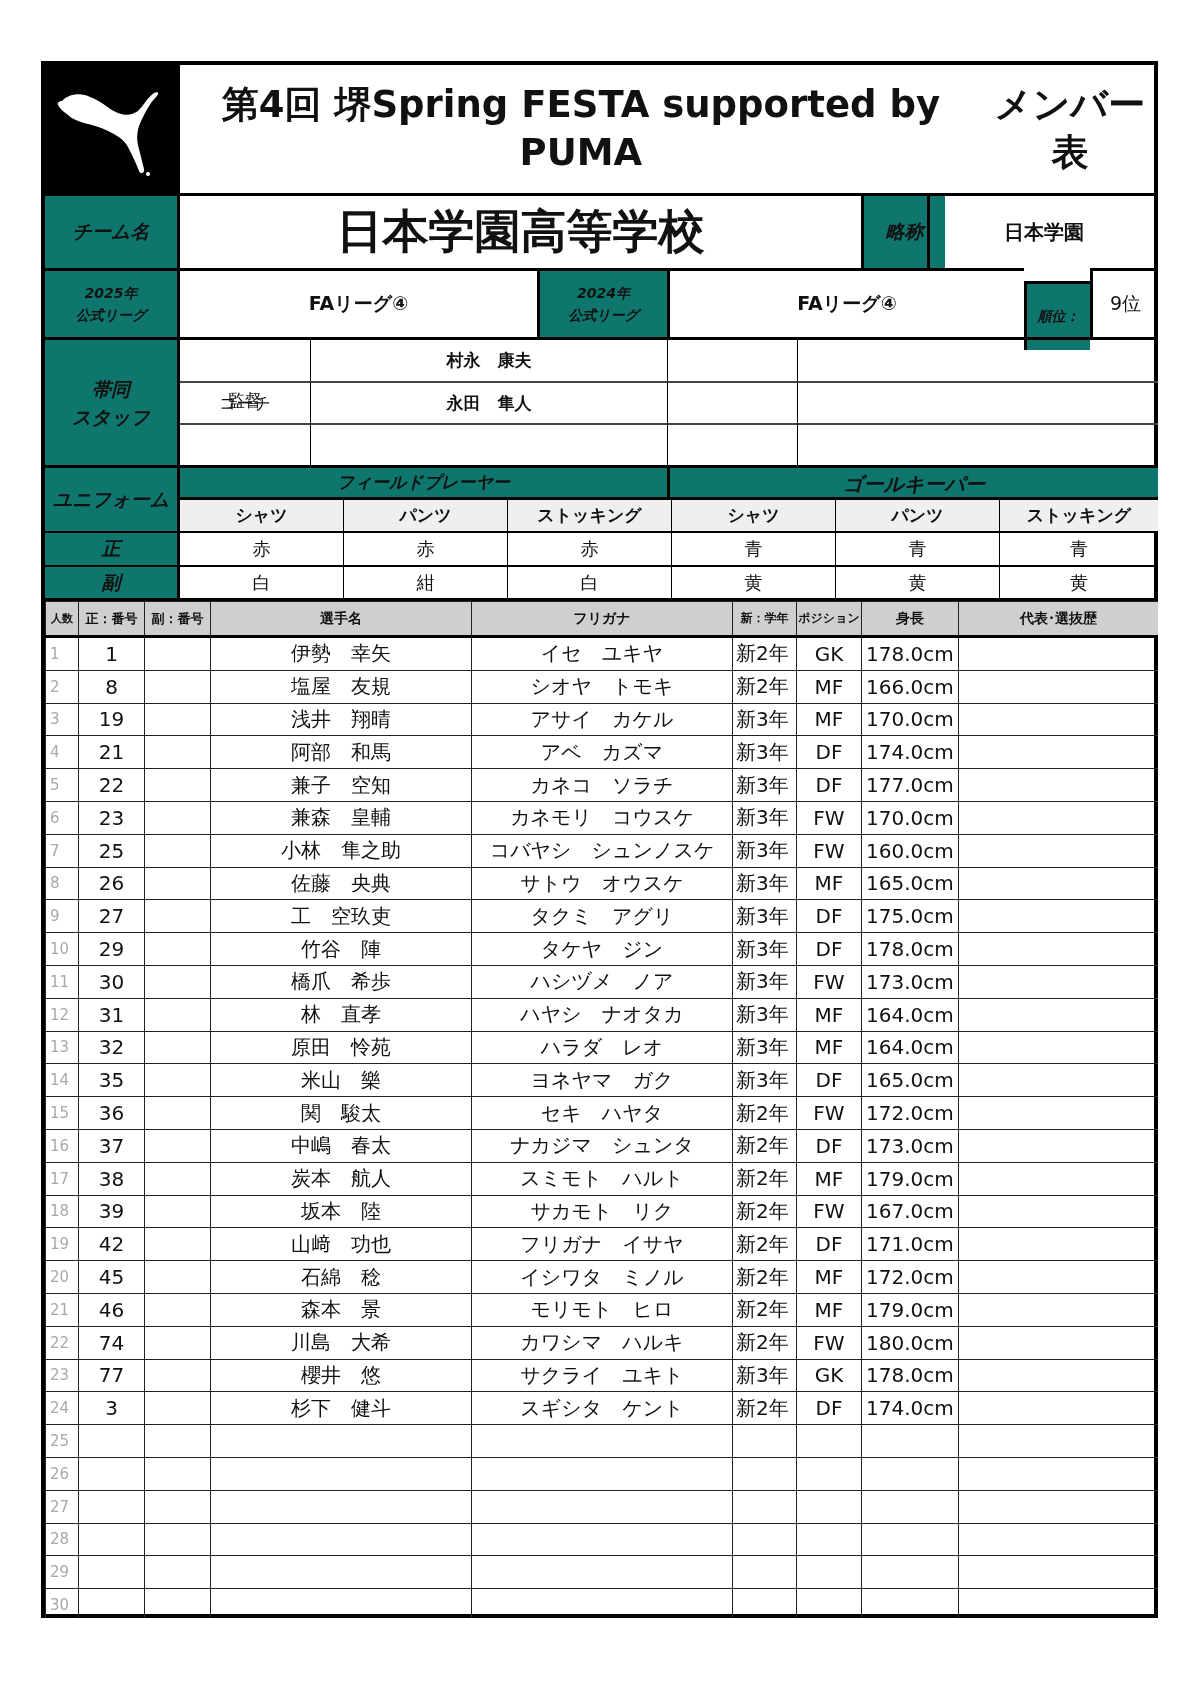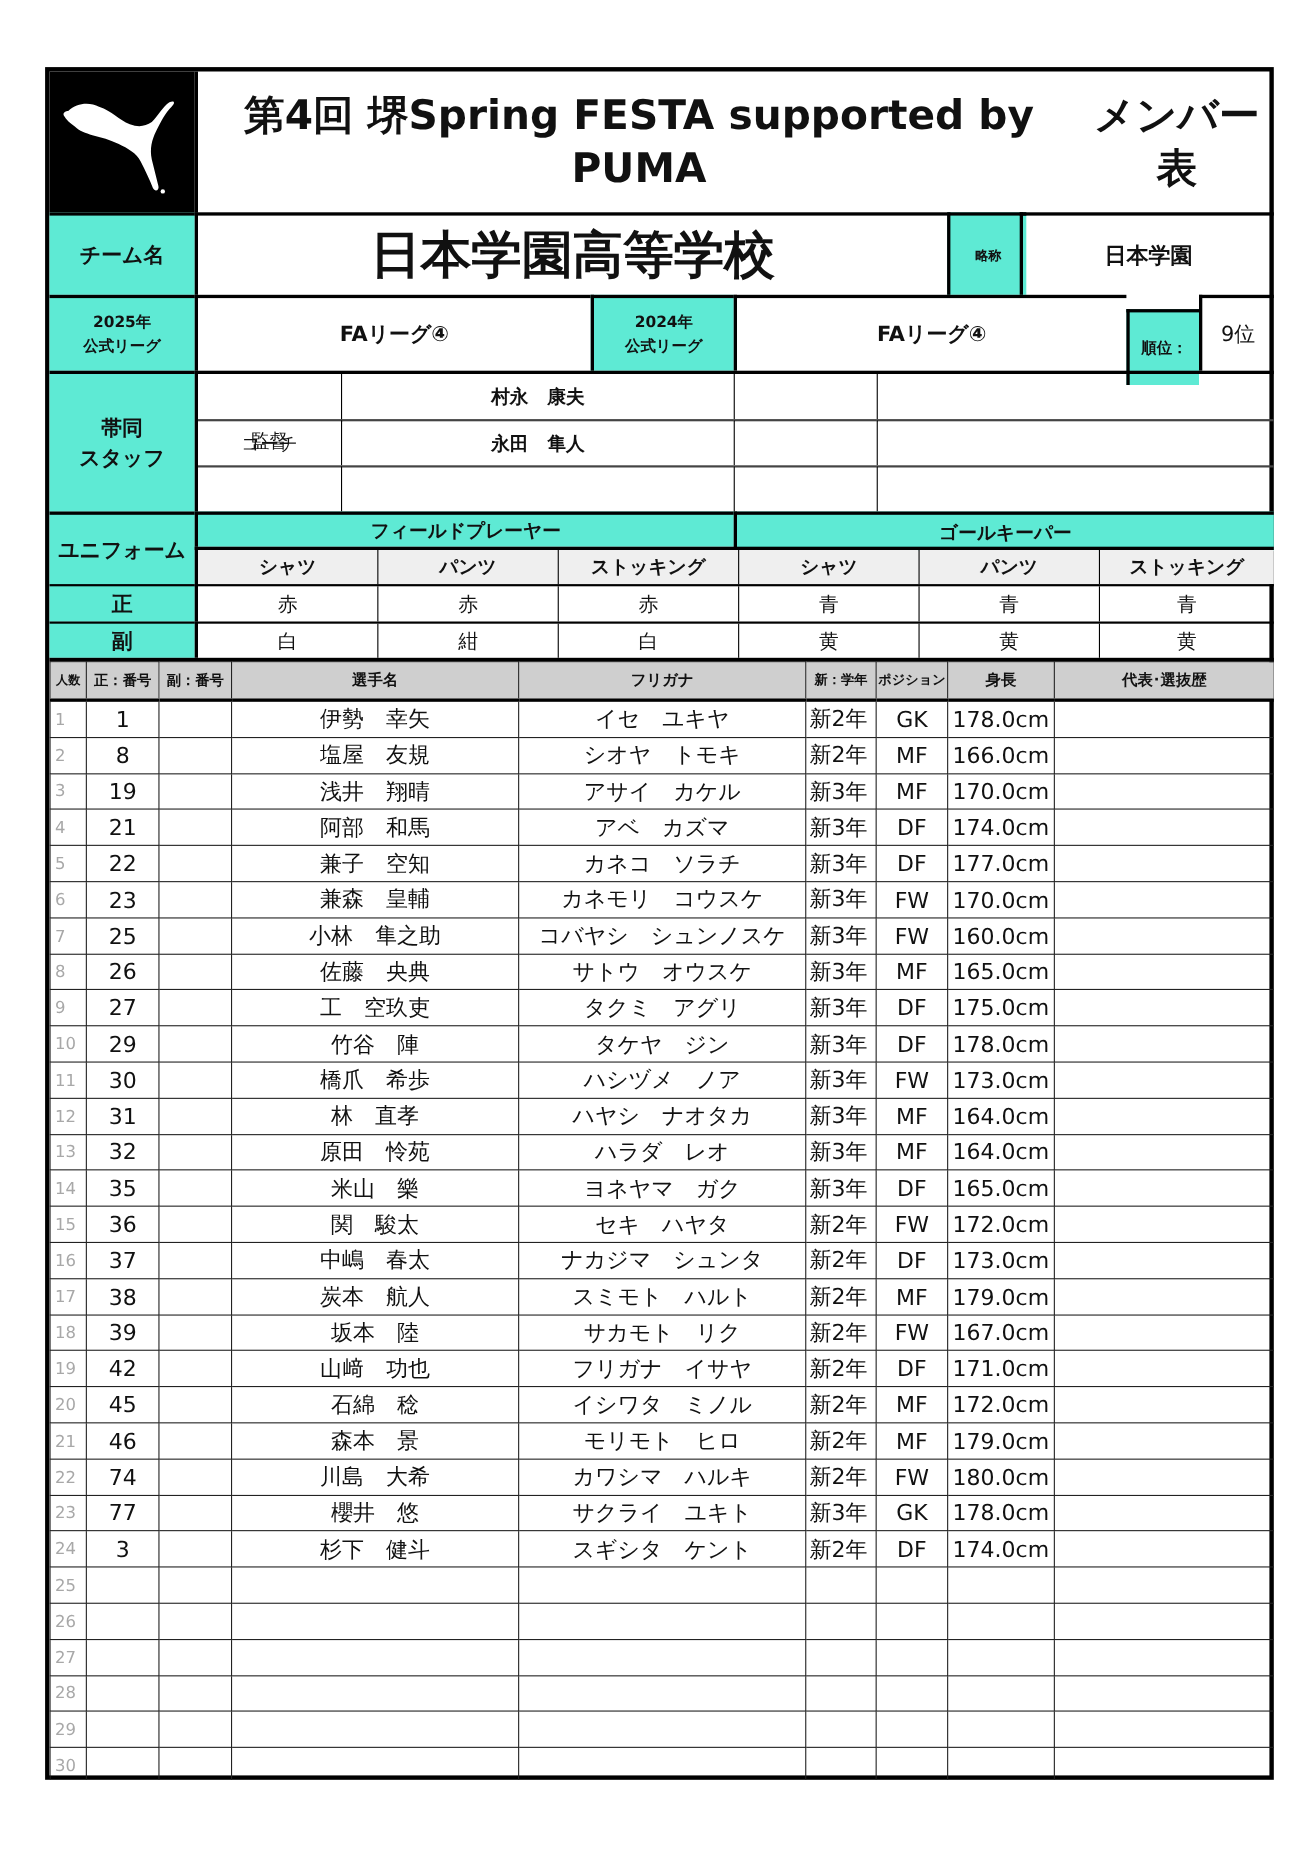--- a/index.html
+++ b/index.html
@@ -1,19 +1,19 @@
 <!DOCTYPE html>
 <html><head>
 <meta charset="utf-8">
 <style>
   html,body{margin:0;padding:0;background:#fff;}
   body{width:1190px;height:1683px;position:relative;font-family:"DejaVu Sans","Liberation Sans",sans-serif;color:#111;}
   .sheet{position:absolute;left:41px;top:61px;width:1117px;height:1557px;border:4px solid #000;box-sizing:border-box;}
   .abs{position:absolute;box-sizing:border-box;}
-  .gray{background:#5eead4;}
+  .gray{background:#0f766e;font-style:italic;}
   .lgray{background:#efefef;}
   .c{display:flex;align-items:center;justify-content:center;text-align:center;}
   .b{font-weight:bold;}
   .bl{border-left:1px solid #000;}
   .bt{border-top:1px solid #000;}
   .BL{border-left:3px solid #000;}
   .BT{border-top:3px solid #000;}
   table.roster{position:absolute;left:0;top:0;border-collapse:collapse;table-layout:fixed;}
   table.roster td{border:1px solid #222;padding:0;text-align:center;font-size:20px;height:31.8px;white-space:nowrap;overflow:hidden;}
   table.roster td.idx{color:#a8a8a8;font-size:15px;text-align:left;padding-left:4px;}
@@ -32,21 +32,21 @@
     </svg>
   </div>
 
   <div class="abs c" style="left:132px;top:0;width:981px;height:128px;border-left:3px solid #000;flex-direction:row;">
     <div class="b" style="font-size:37px;line-height:48px;">第4回 堺Spring FESTA supported by PUMA</div>
     <div class="b" style="font-size:37px;line-height:48px;">メンバー表</div>
   </div>
 
   <div class="abs gray c b BT" style="left:0;top:128px;width:132px;height:75px;font-size:19px;">チーム名</div>
   <div class="abs c b BT BL" style="left:132px;top:128px;width:684px;height:75px;font-size:46px;">日本学園高等学校</div>
-  <div class="abs gray c b BT BL" style="left:816px;top:128px;width:72px;height:75px;font-size:12px;">略称</div>
+  <div class="abs gray c b BT BL" style="left:816px;top:128px;width:84px;height:75px;font-size:19px;">略称</div>
   <div class="abs c b BT BL" style="left:882px;top:128px;width:231px;height:75px;font-size:20px;">日本学園</div>
 
   <div class="abs gray c b BT" style="left:0;top:203px;width:132px;height:69px;flex-direction:column;font-size:14px;line-height:22px;">
     <span>2025年</span>
     <span>公式リーグ</span>
   </div>
   <div class="abs c b BT BL" style="left:132px;top:203px;width:360px;height:69px;font-size:19px;">FAリーグ④</div>
   <div class="abs gray c b BT BL" style="left:492px;top:203px;width:130px;height:69px;flex-direction:column;font-size:14px;line-height:22px;">
     <span>2024年</span>
     <span>公式リーグ</span>
@@ -71,21 +71,21 @@
     <div class="abs bl" style="left:617px;top:41px;width:361px;height:42px;border-top:2px solid #444;"></div>
 
     <div class="abs c" style="left:0;top:83px;width:130px;height:42px;border-top:2px solid #444;"></div>
     <div class="abs c bl" style="left:130px;top:83px;width:357px;height:42px;border-top:2px solid #444;"></div>
     <div class="abs bl" style="left:487px;top:83px;width:130px;height:42px;border-top:2px solid #444;"></div>
     <div class="abs bl" style="left:617px;top:83px;width:361px;height:42px;border-top:2px solid #444;"></div>
   </div>
 
   <div class="abs gray c b BT" style="left:0;top:400px;width:132px;height:66px;font-size:19px;">ユニフォーム</div>
   <div class="abs gray c b BT BL" style="left:132px;top:400px;width:490px;height:32px;font-size:17px;">フィールドプレーヤー</div>
-  <div class="abs gray c b BT BL" style="left:622px;top:400px;width:491px;height:36px;font-size:17px;">ゴールキーパー</div>
+  <div class="abs gray c b BT BL" style="left:622px;top:400px;width:491px;height:36px;font-size:20px;">ゴールキーパー</div>
 
   <div class="abs" style="left:132px;top:432px;width:981px;height:34px;border-top:3px solid #000;border-left:3px solid #000;display:flex;">
     <div class="lgray c b" style="width:163px;font-size:17px;">シャツ</div>
     <div class="lgray c b bl" style="width:163px;font-size:17px;">パンツ</div>
     <div class="lgray c b bl" style="width:163px;font-size:17px;">ストッキング</div>
     <div class="lgray c b bl" style="width:163px;font-size:17px;">シャツ</div>
     <div class="lgray c b bl" style="width:163px;font-size:17px;">パンツ</div>
     <div class="lgray c b bl" style="flex:1;font-size:17px;">ストッキング</div>
   </div>
 

